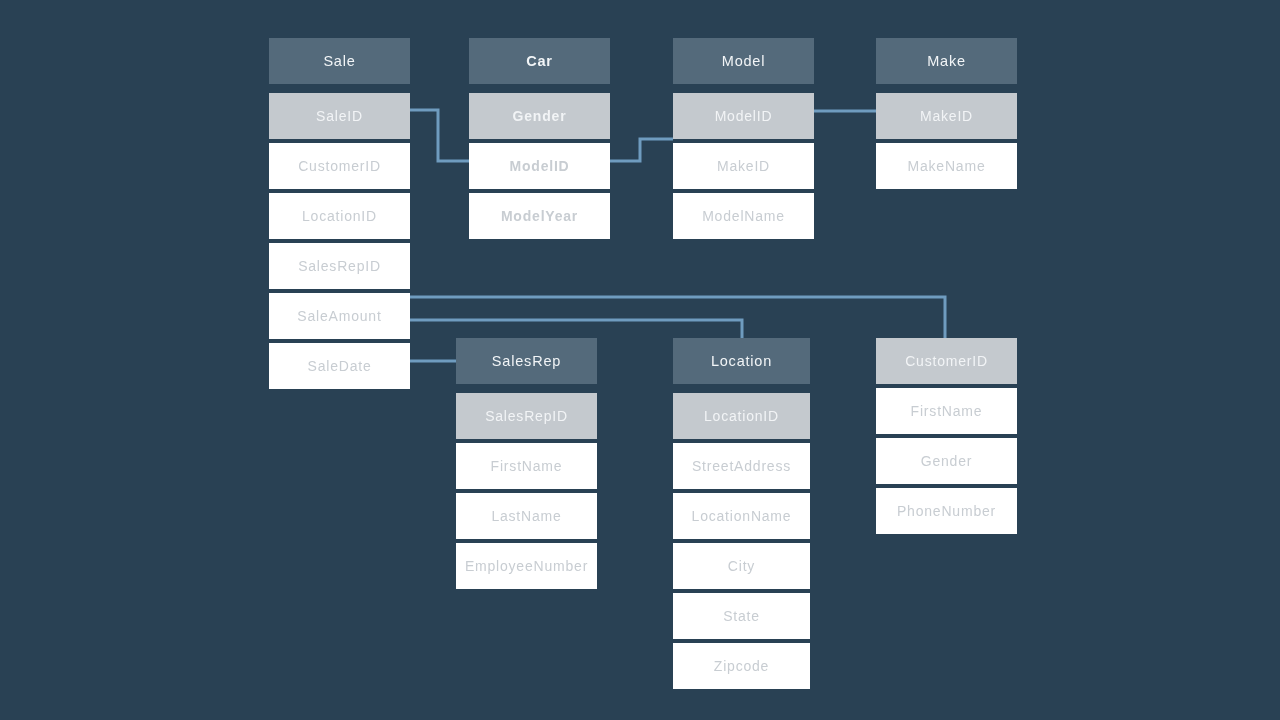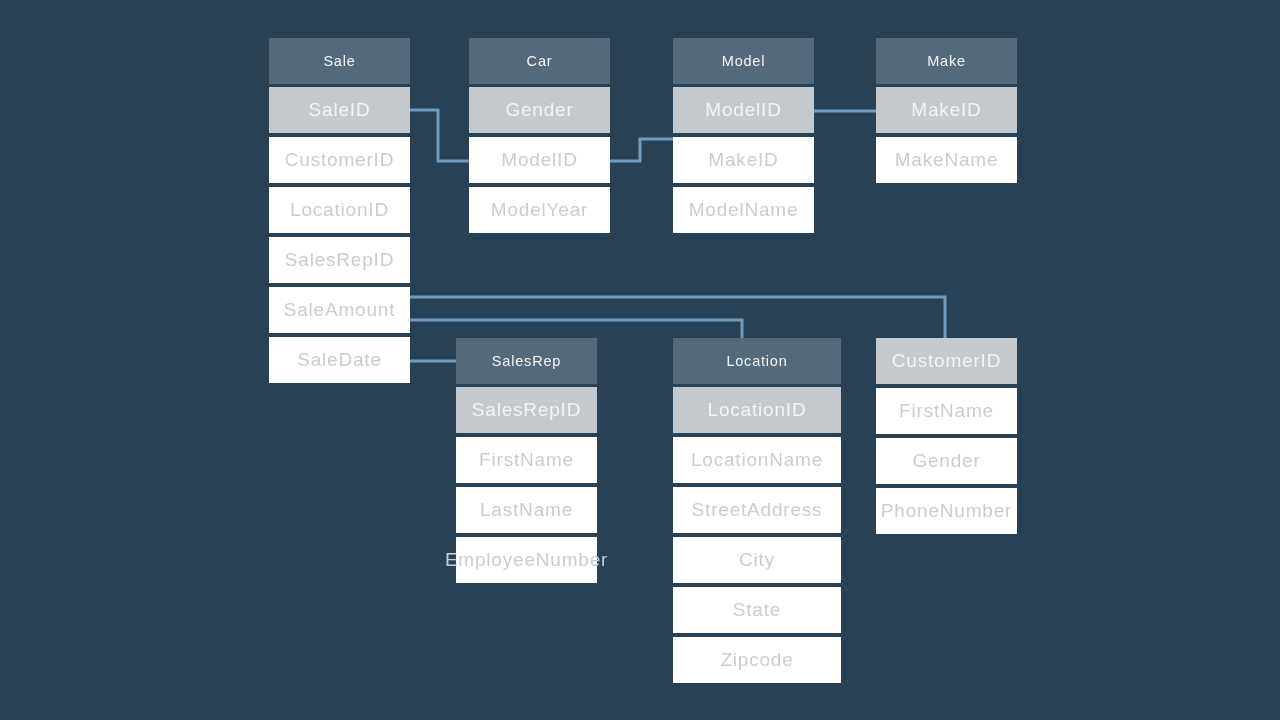--- a/index.html
+++ b/index.html
@@ -26,38 +26,38 @@
     fill: none;
     stroke: var(--connector, #6f9cbf);
     stroke-width: 3;
   }
   .tables { position: absolute; left: 0; top: 0; width: 100%; height: 100%; z-index: 2; }
   .tbl {
     position: absolute;
   }
   .tbl-header {
     height: 46px;
-    margin-bottom: 3px;
+    margin-bottom: 9px;
     background: var(--header-bg, #546a7b);
     color: var(--header-text, #f2f5f7);
     display: flex;
     align-items: center;
     justify-content: center;
     font-size: 14.5px;
     letter-spacing: 0.8px;
   }
   .tbl-row {
     height: 46px;
     margin-bottom: 4px;
     background: var(--row-bg, #ffffff);
     color: var(--row-text, #c8cdd2);
     display: flex;
     align-items: center;
     justify-content: center;
-    font-size: 19px;
+    font-size: 14px;
     letter-spacing: 0.8px;
   }
   .tbl-row.pk {
     background: var(--pk-bg, #c4c9ce);
     color: var(--pk-text, #f2f4f6);
   }
 </style>
 </head>
 <body>
 
@@ -73,21 +73,21 @@
   <div class="tables">
       <div class="tbl" style="left: 269px; top: 38px; width: 141px;">
         <div class="tbl-header">Sale</div>
         <div class="tbl-row pk">SaleID</div>
         <div class="tbl-row">CustomerID</div>
         <div class="tbl-row">LocationID</div>
         <div class="tbl-row">SalesRepID</div>
         <div class="tbl-row">SaleAmount</div>
         <div class="tbl-row">SaleDate</div>
       </div>
-      <div class="tbl" style="left: 469px; top: 38px; width: 141px;">
+      <div class="tbl" style="left: 469px; top: 38px; width: 141px; font-weight: bold;">
         <div class="tbl-header">Car</div>
         <div class="tbl-row pk">Gender</div>
         <div class="tbl-row">ModelID</div>
         <div class="tbl-row">ModelYear</div>
       </div>
       <div class="tbl" style="left: 673px; top: 38px; width: 141px;">
         <div class="tbl-header">Model</div>
         <div class="tbl-row pk">ModelID</div>
         <div class="tbl-row">MakeID</div>
         <div class="tbl-row">ModelName</div>
@@ -97,25 +97,25 @@
         <div class="tbl-row pk">MakeID</div>
         <div class="tbl-row">MakeName</div>
       </div>
       <div class="tbl" style="left: 456px; top: 338px; width: 141px;">
         <div class="tbl-header">SalesRep</div>
         <div class="tbl-row pk">SalesRepID</div>
         <div class="tbl-row">FirstName</div>
         <div class="tbl-row">LastName</div>
         <div class="tbl-row">EmployeeNumber</div>
       </div>
-      <div class="tbl" style="left: 673px; top: 338px; width: 168px;">
+      <div class="tbl" style="left: 673px; top: 338px; width: 137px;">
         <div class="tbl-header">Location</div>
         <div class="tbl-row pk">LocationID</div>
+        <div class="tbl-row">StreetAddress</div>
         <div class="tbl-row">LocationName</div>
-        <div class="tbl-row">StreetAddress</div>
         <div class="tbl-row">City</div>
         <div class="tbl-row">State</div>
         <div class="tbl-row">Zipcode</div>
       </div>
       <div class="tbl" style="left: 876px; top: 338px; width: 141px;">
         <div class="tbl-row pk">CustomerID</div>
         <div class="tbl-row">FirstName</div>
         <div class="tbl-row">Gender</div>
         <div class="tbl-row">PhoneNumber</div>
       </div>

